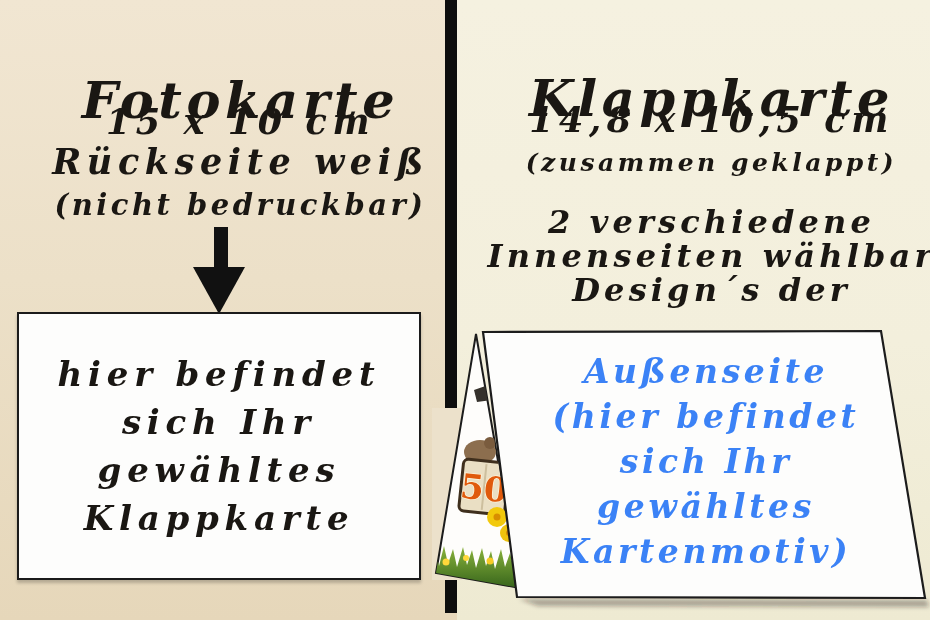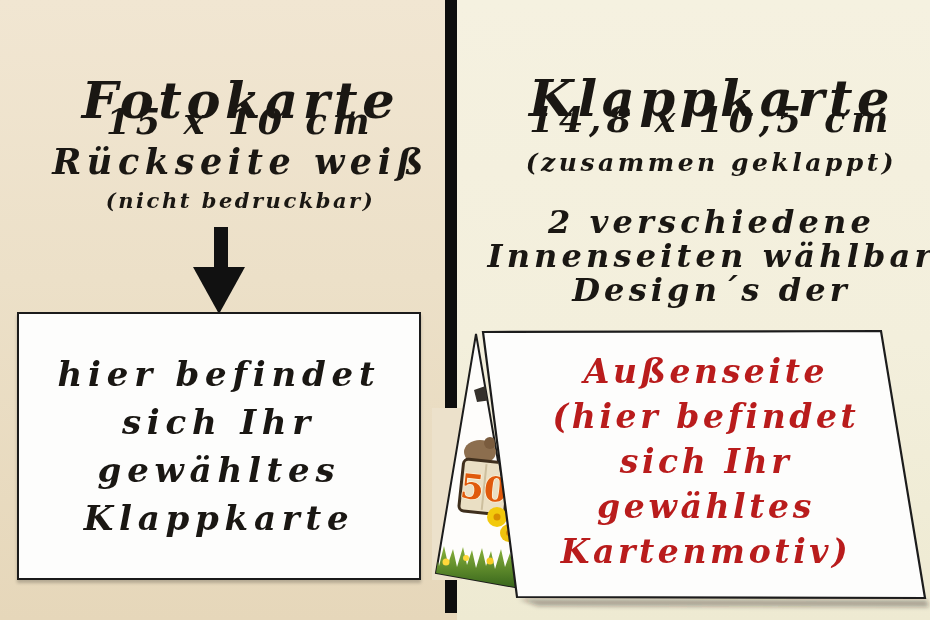--- a/index.html
+++ b/index.html
@@ -20,21 +20,21 @@
   .divider{
     position:absolute;left:445px;top:0;width:12px;height:613px;
     background:#0d0d0d;
   }
   .tline{
     position:absolute;left:0;width:100%;text-align:center;
     font-style:italic;font-weight:bold;white-space:nowrap;line-height:1.05;
   }
   .h-title{font-size:51px;letter-spacing:0.09em;}
   .h-size {font-size:35px;letter-spacing:0.16em;font-style:italic;}
-  .h-note {font-size:21px;letter-spacing:0.12em;}
+  .h-note {font-size:29px;letter-spacing:0.12em;}
   .h-note-sm{font-size:25px;letter-spacing:0.14em;}
   .design-block{position:absolute;left:0;top:205px;width:100%;text-align:center;}
   .design-block .dline{
     font-style:italic;font-weight:bold;font-size:32px;letter-spacing:0.13em;
     line-height:34px;white-space:nowrap;
   }
   
   .arrow{position:absolute;left:193px;top:227px;width:52px;height:86px;}
   .arrow .stem{position:absolute;left:21px;top:0;width:14px;height:44px;background:#111;}
   .arrow .head{
@@ -54,21 +54,21 @@
     line-height:48px;white-space:nowrap;
   }
   
   .tentcard{position:absolute;left:430px;top:318px;width:500px;height:302px;}
   .tentcard svg{position:absolute;left:0;top:0;}
   .card-front-text{
     position:absolute;left:90px;top:31px;width:372px;text-align:center;
   }
   .card-front-text .cline{
     font-style:italic;font-weight:bold;font-size:33px;letter-spacing:0.11em;
-    line-height:45px;white-space:nowrap;color:#b91c1c;
+    line-height:45px;white-space:nowrap;color:#3b82f6;
   }
 </style>
 </head>
 <body>
 
 <div class="stage">
 
   <section class="panel panel-left">
     <h1 class="tline h-title" style="top:40px;">Fotokarte</h1>
     <div class="tline h-size" style="top:104px;">15 x 10 cm</div>

